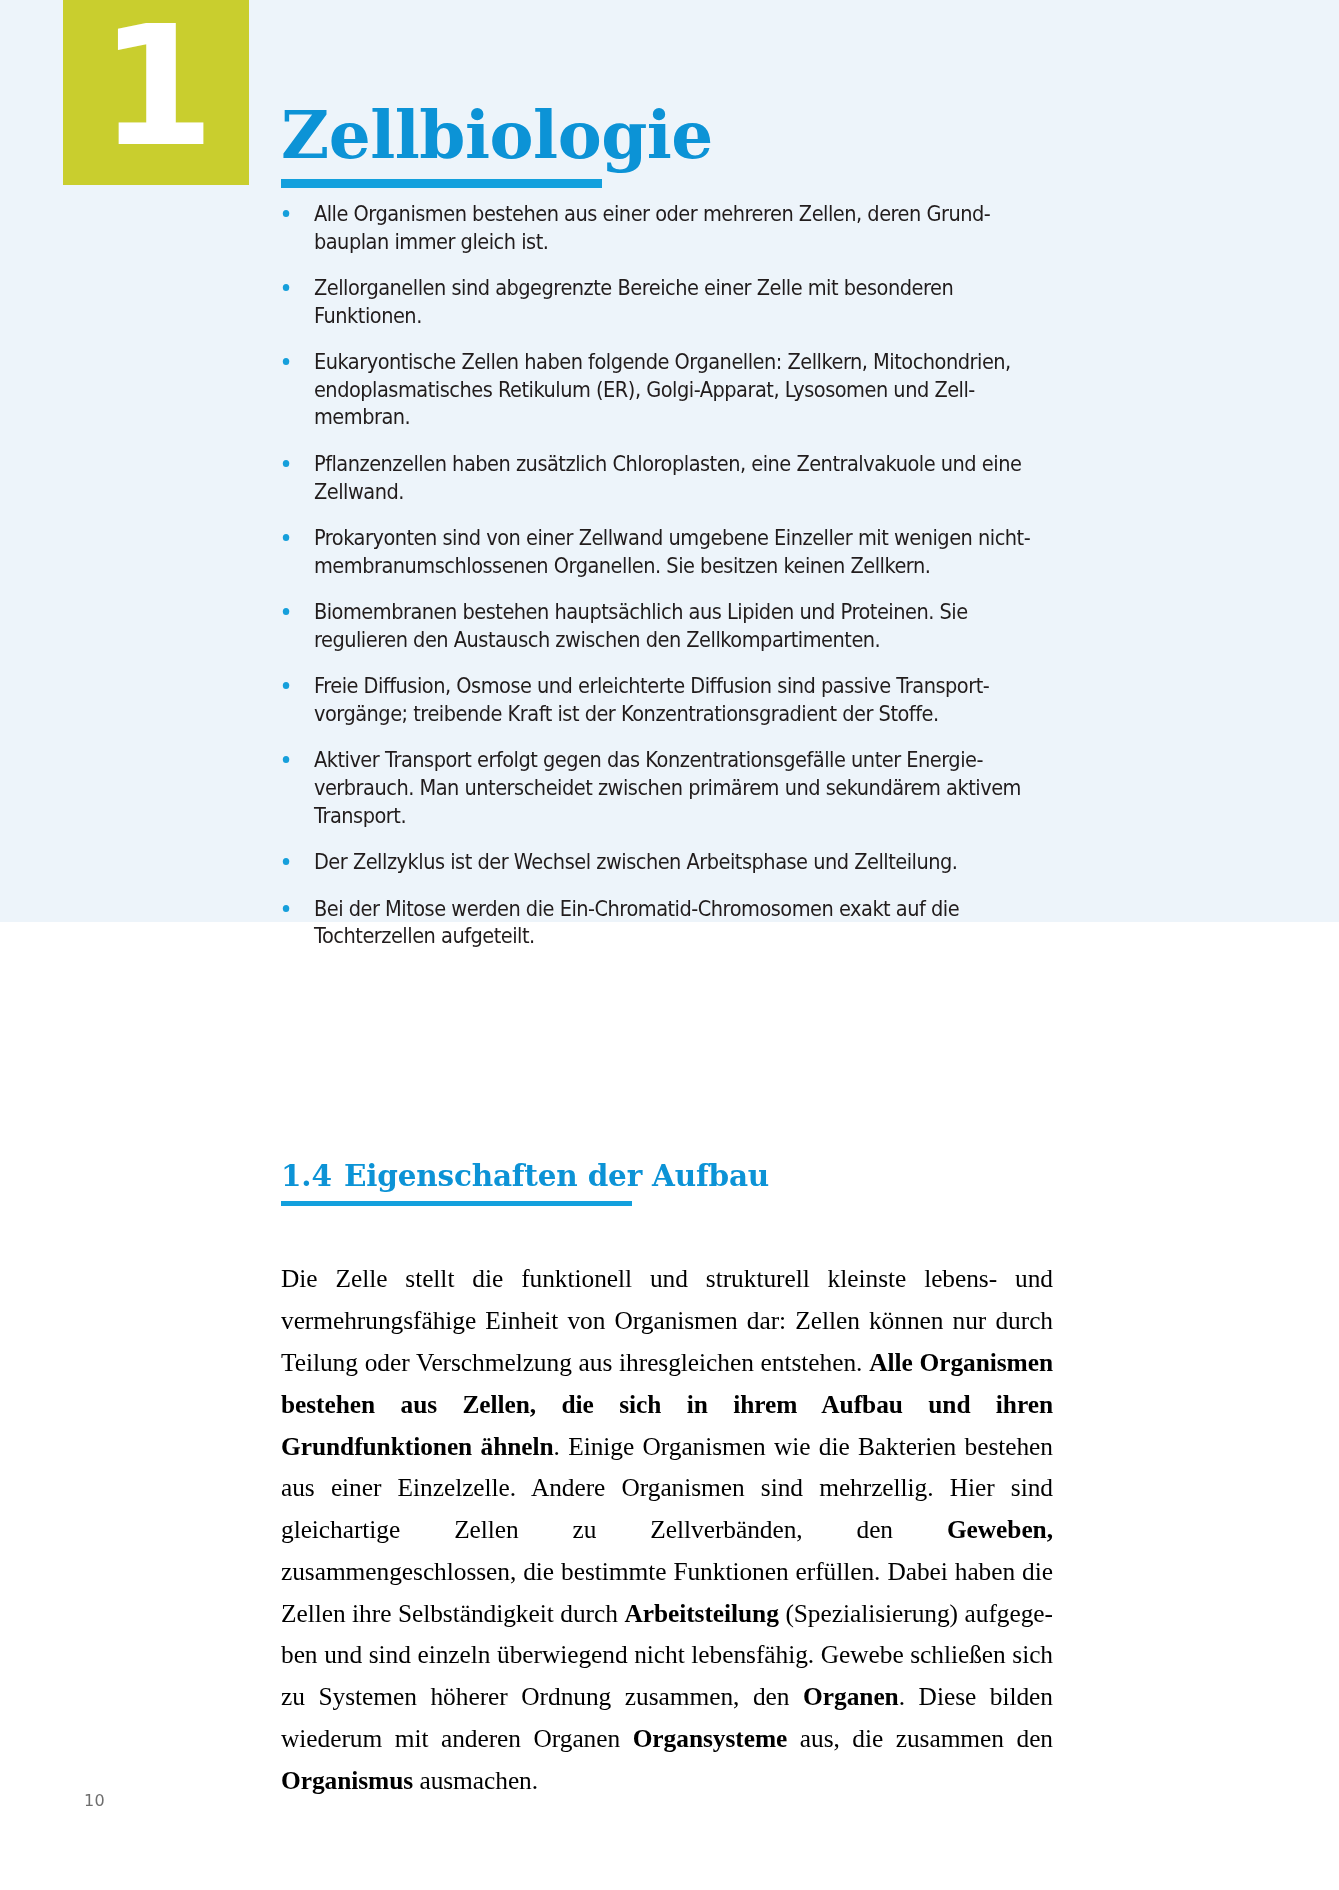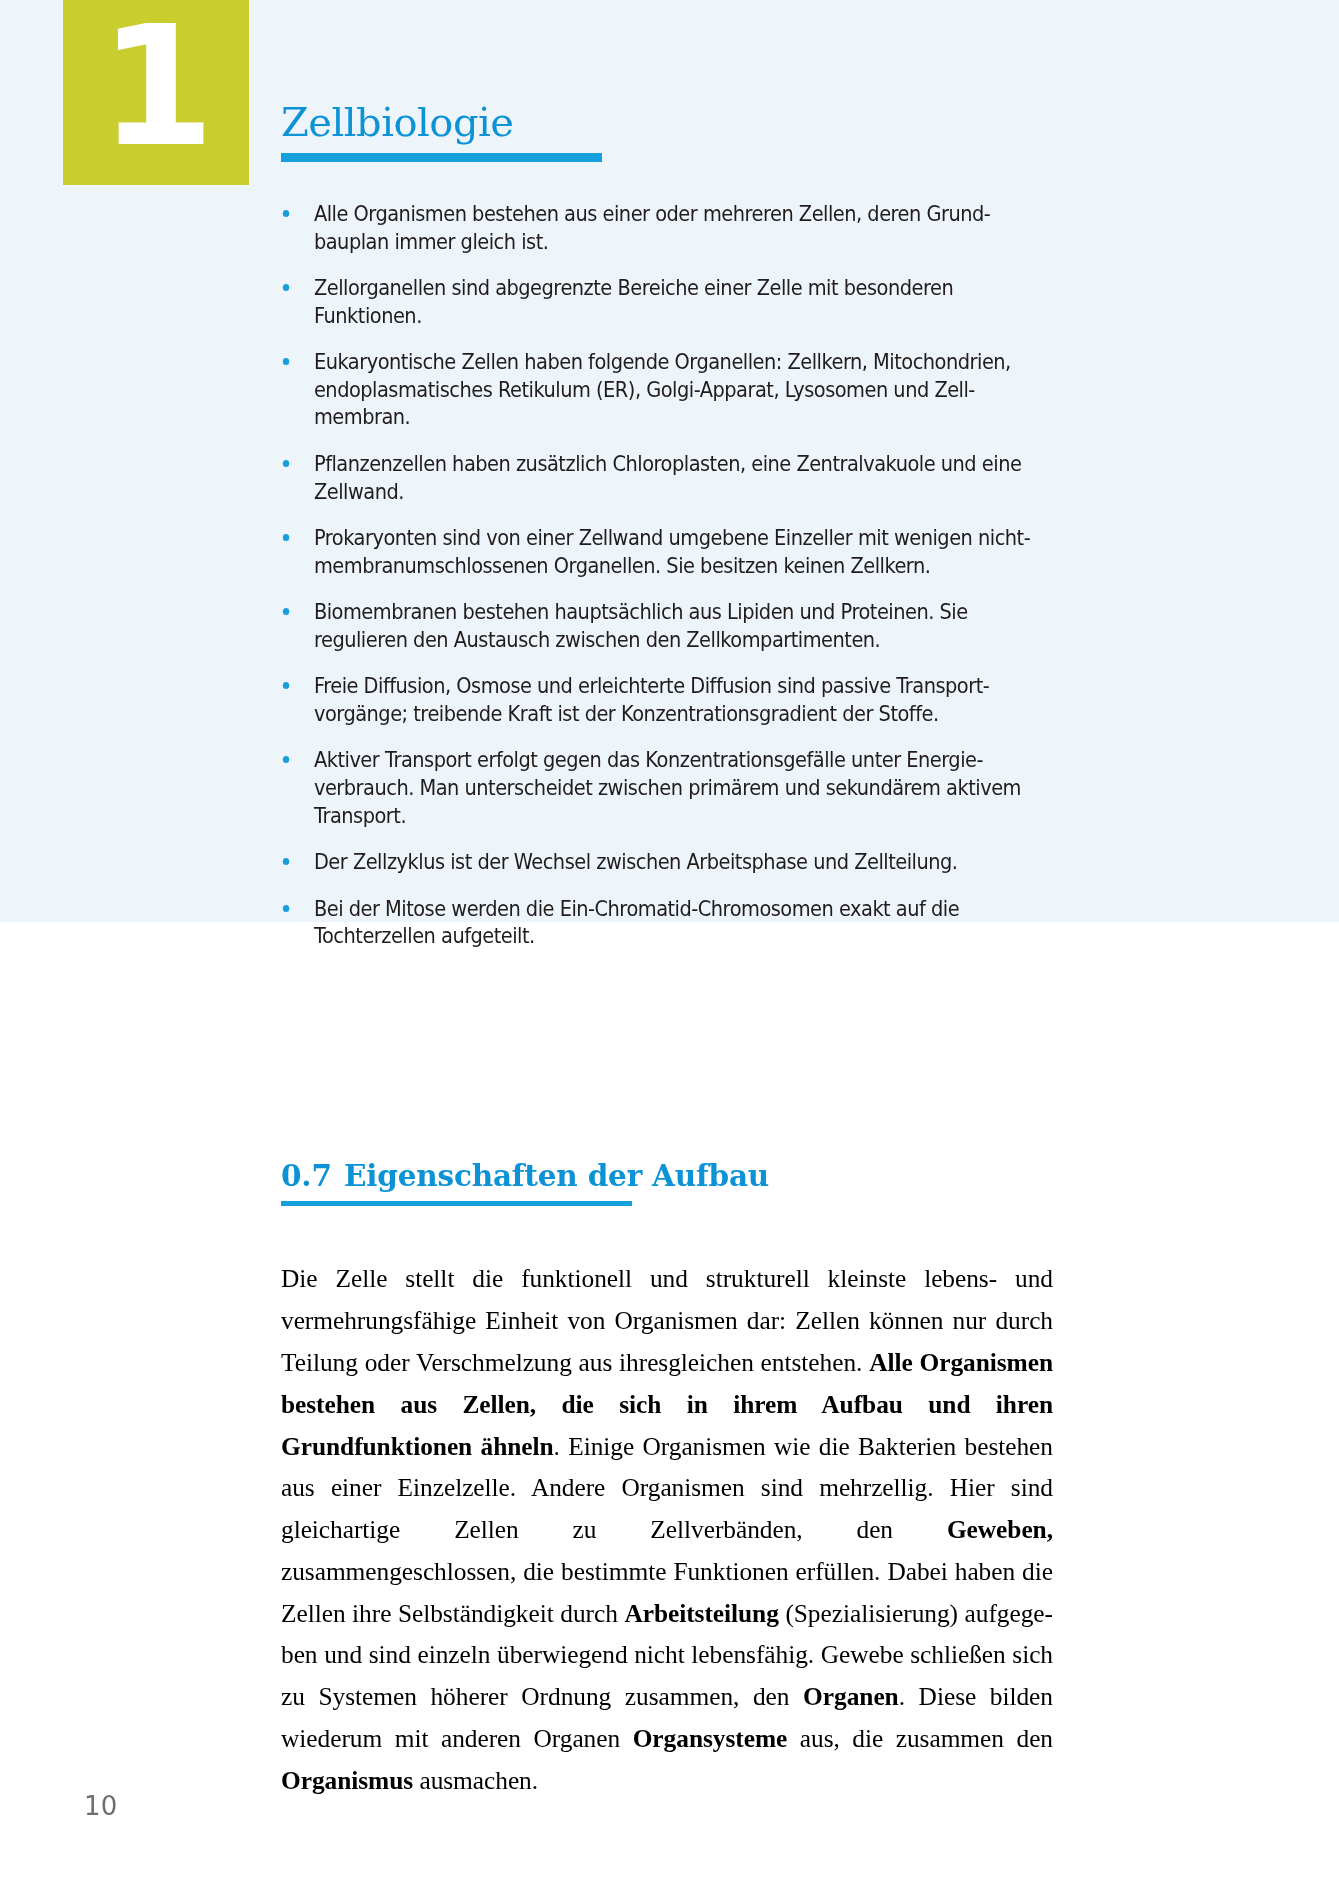--- a/index.html
+++ b/index.html
@@ -50,22 +50,22 @@
 
   
   .chapter-title-wrap {
     position: absolute;
     left: 281px;
     top: 102px;
     width: 760px;
   }
   .chapter-title {
     font-family: "DejaVu Serif", serif;
-    font-weight: 400;
-    font-size: 40px;
+    font-weight: 700;
+    font-size: 66px;
     line-height: 1.0;
     color: #0c93d6;
     margin: 0;
     letter-spacing: -0.5px;
   }
   .chapter-title-rule {
     margin-top: 11px;
     width: 321px;
     height: 9px;
     background: #13a0dd;
@@ -146,21 +146,21 @@
     letter-spacing: -0.05px;
   }
   .body-copy b { font-weight: 700; }
 
   
   .folio {
     position: absolute;
     left: 84px;
     top: 1791px;
     font-family: "DejaVu Sans", sans-serif;
-    font-size: 26px;
+    font-size: 16px;
     color: #6e6e6e;
     letter-spacing: 0.2px;
     text-align: right;
   }
 </style>
 </head>
 <body>
 
 <div class="page">
 
@@ -183,21 +183,21 @@
       <li class="summary-item"><span class="dot"></span><span>Prokaryonten sind von einer Zellwand umgebene Einzeller mit wenigen nicht-membranumschlossenen Organellen. Sie besitzen keinen Zellkern.</span></li>
       <li class="summary-item"><span class="dot"></span><span>Biomembranen bestehen hauptsächlich aus Lipiden und Proteinen. Sie regulieren den Austausch zwischen den Zellkompartimenten.</span></li>
       <li class="summary-item"><span class="dot"></span><span>Freie Diffusion, Osmose und erleichterte Diffusion sind passive Transport­vorgänge; treibende Kraft ist der Konzentrationsgradient der Stoffe.</span></li>
       <li class="summary-item"><span class="dot"></span><span>Aktiver Transport erfolgt gegen das Konzentrationsgefälle unter Energie­verbrauch. Man unterscheidet zwischen primärem und sekundärem aktivem Transport.</span></li>
       <li class="summary-item"><span class="dot"></span><span>Der Zellzyklus ist der Wechsel zwischen Arbeitsphase und Zellteilung.</span></li>
       <li class="summary-item"><span class="dot"></span><span>Bei der Mitose werden die Ein-Chromatid-Chromosomen exakt auf die Tochterzellen aufgeteilt.</span></li>
     </ul>
 
   <div class="section-head">
     <div class="section-head-line">
-      <span class="section-head-num">0.7</span>
+      <span class="section-head-num">1.4</span>
       <span>Eigenschaften der Aufbau</span>
     </div>
     <div class="section-head-rule"></div>
   </div>
 
   <p class="body-copy" id="body-paragraph">Die Zelle stellt die funktionell und strukturell kleinste lebens- und vermehrungs­fähige Einheit von Organismen dar: Zellen können nur durch Teilung oder Ver­schmelzung aus ihresgleichen entstehen. <b>Alle Organismen bestehen aus Zel­len, die sich in ihrem Aufbau und ihren Grundfunktionen ähneln</b>. Einige Organismen wie die Bakterien bestehen aus einer Einzelzelle. Andere Organis­men sind mehrzellig. Hier sind gleichartige Zellen zu Zellverbänden, den <b>Gewe­ben,</b> zusammengeschlossen, die bestimmte Funktionen erfüllen. Dabei haben die Zellen ihre Selbständigkeit durch <b>Arbeitsteilung</b> (Spezialisierung) aufgege­ben und sind einzeln überwiegend nicht lebensfähig. Gewebe schließen sich zu Systemen höherer Ordnung zusammen, den <b>Organen</b>. Diese bilden wiederum mit anderen Organen <b>Organsysteme</b> aus, die zusammen den <b>Organismus</b> aus­machen.</p>
 
   <div class="folio">10</div>
 
 </div>

